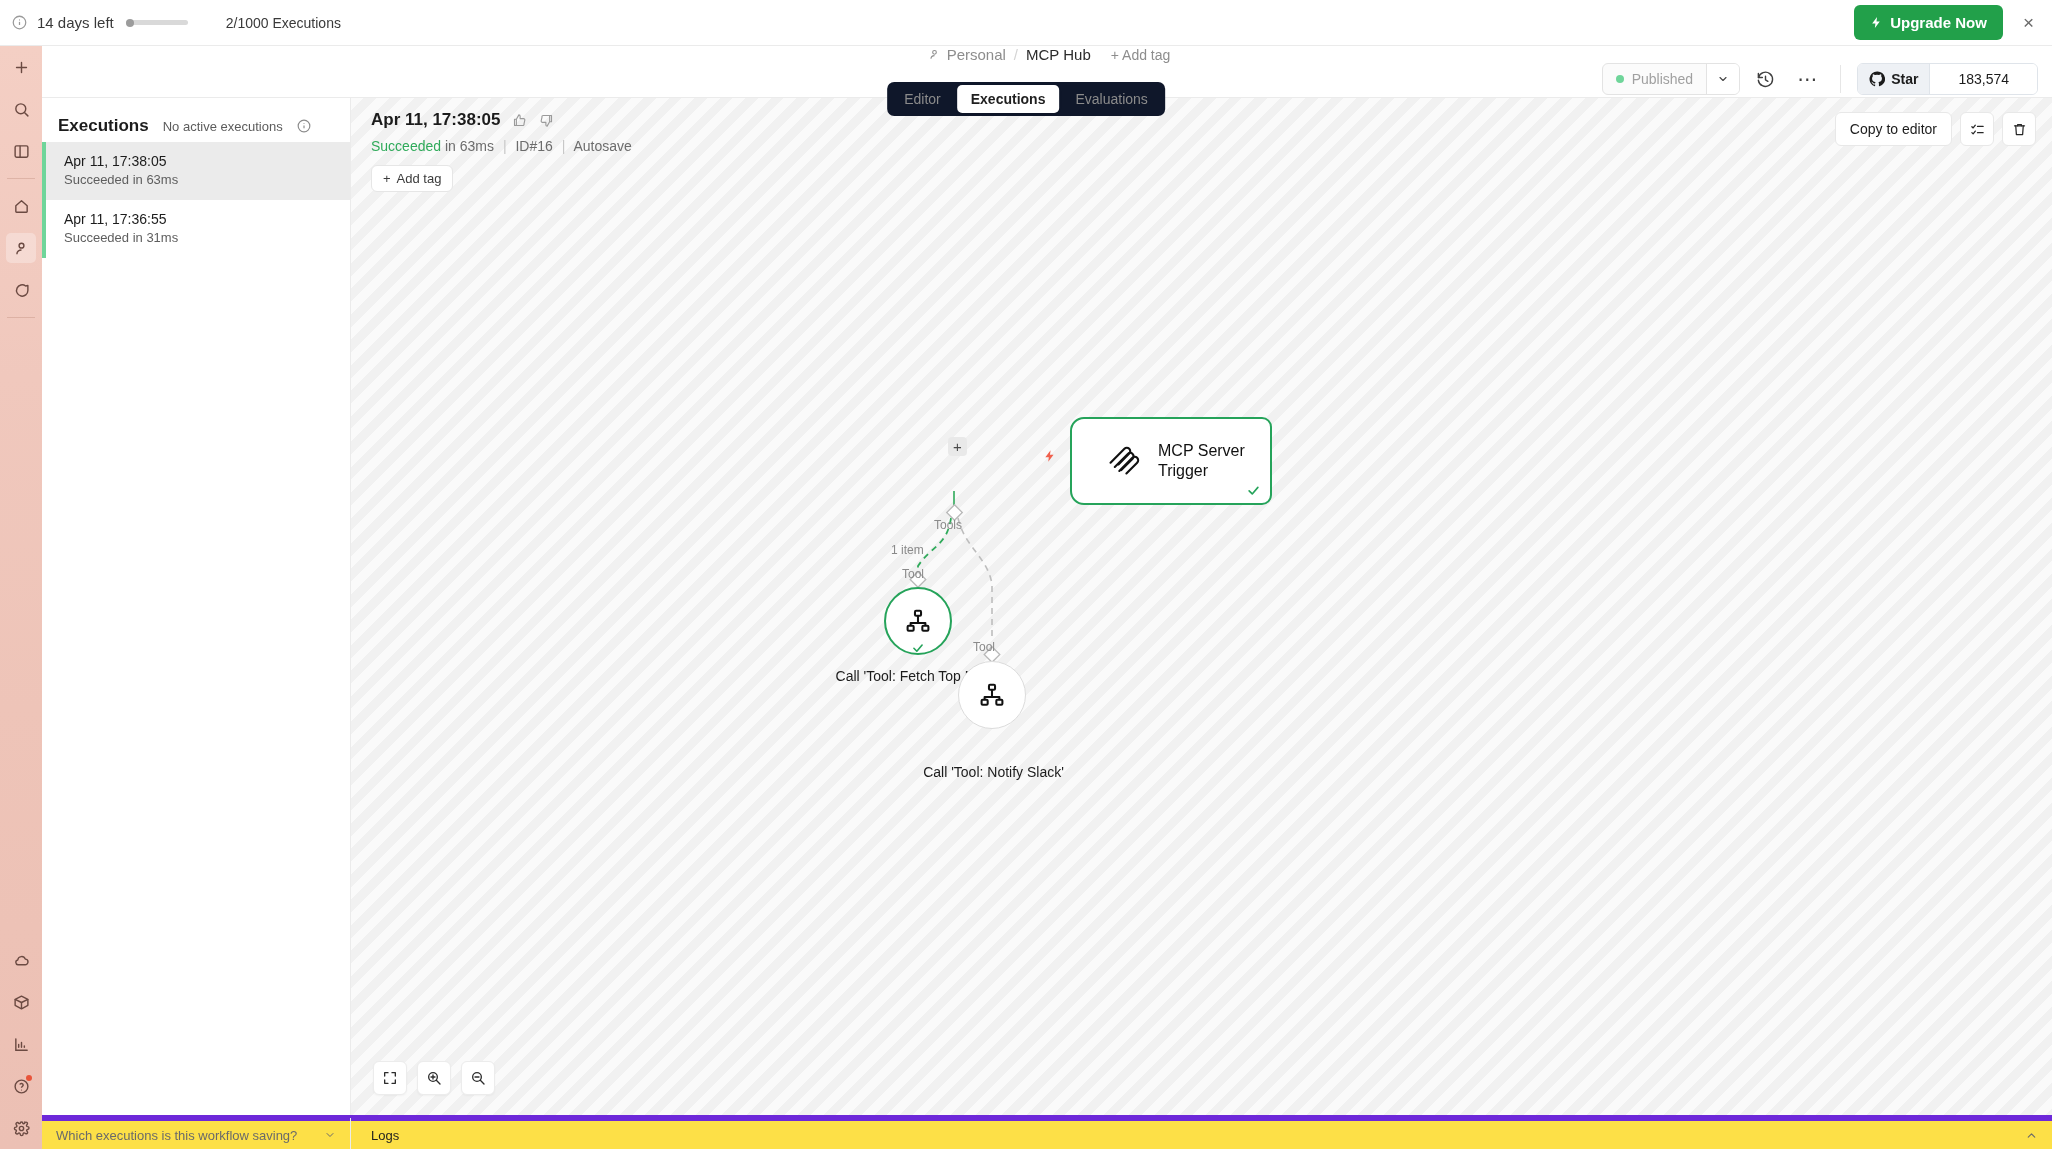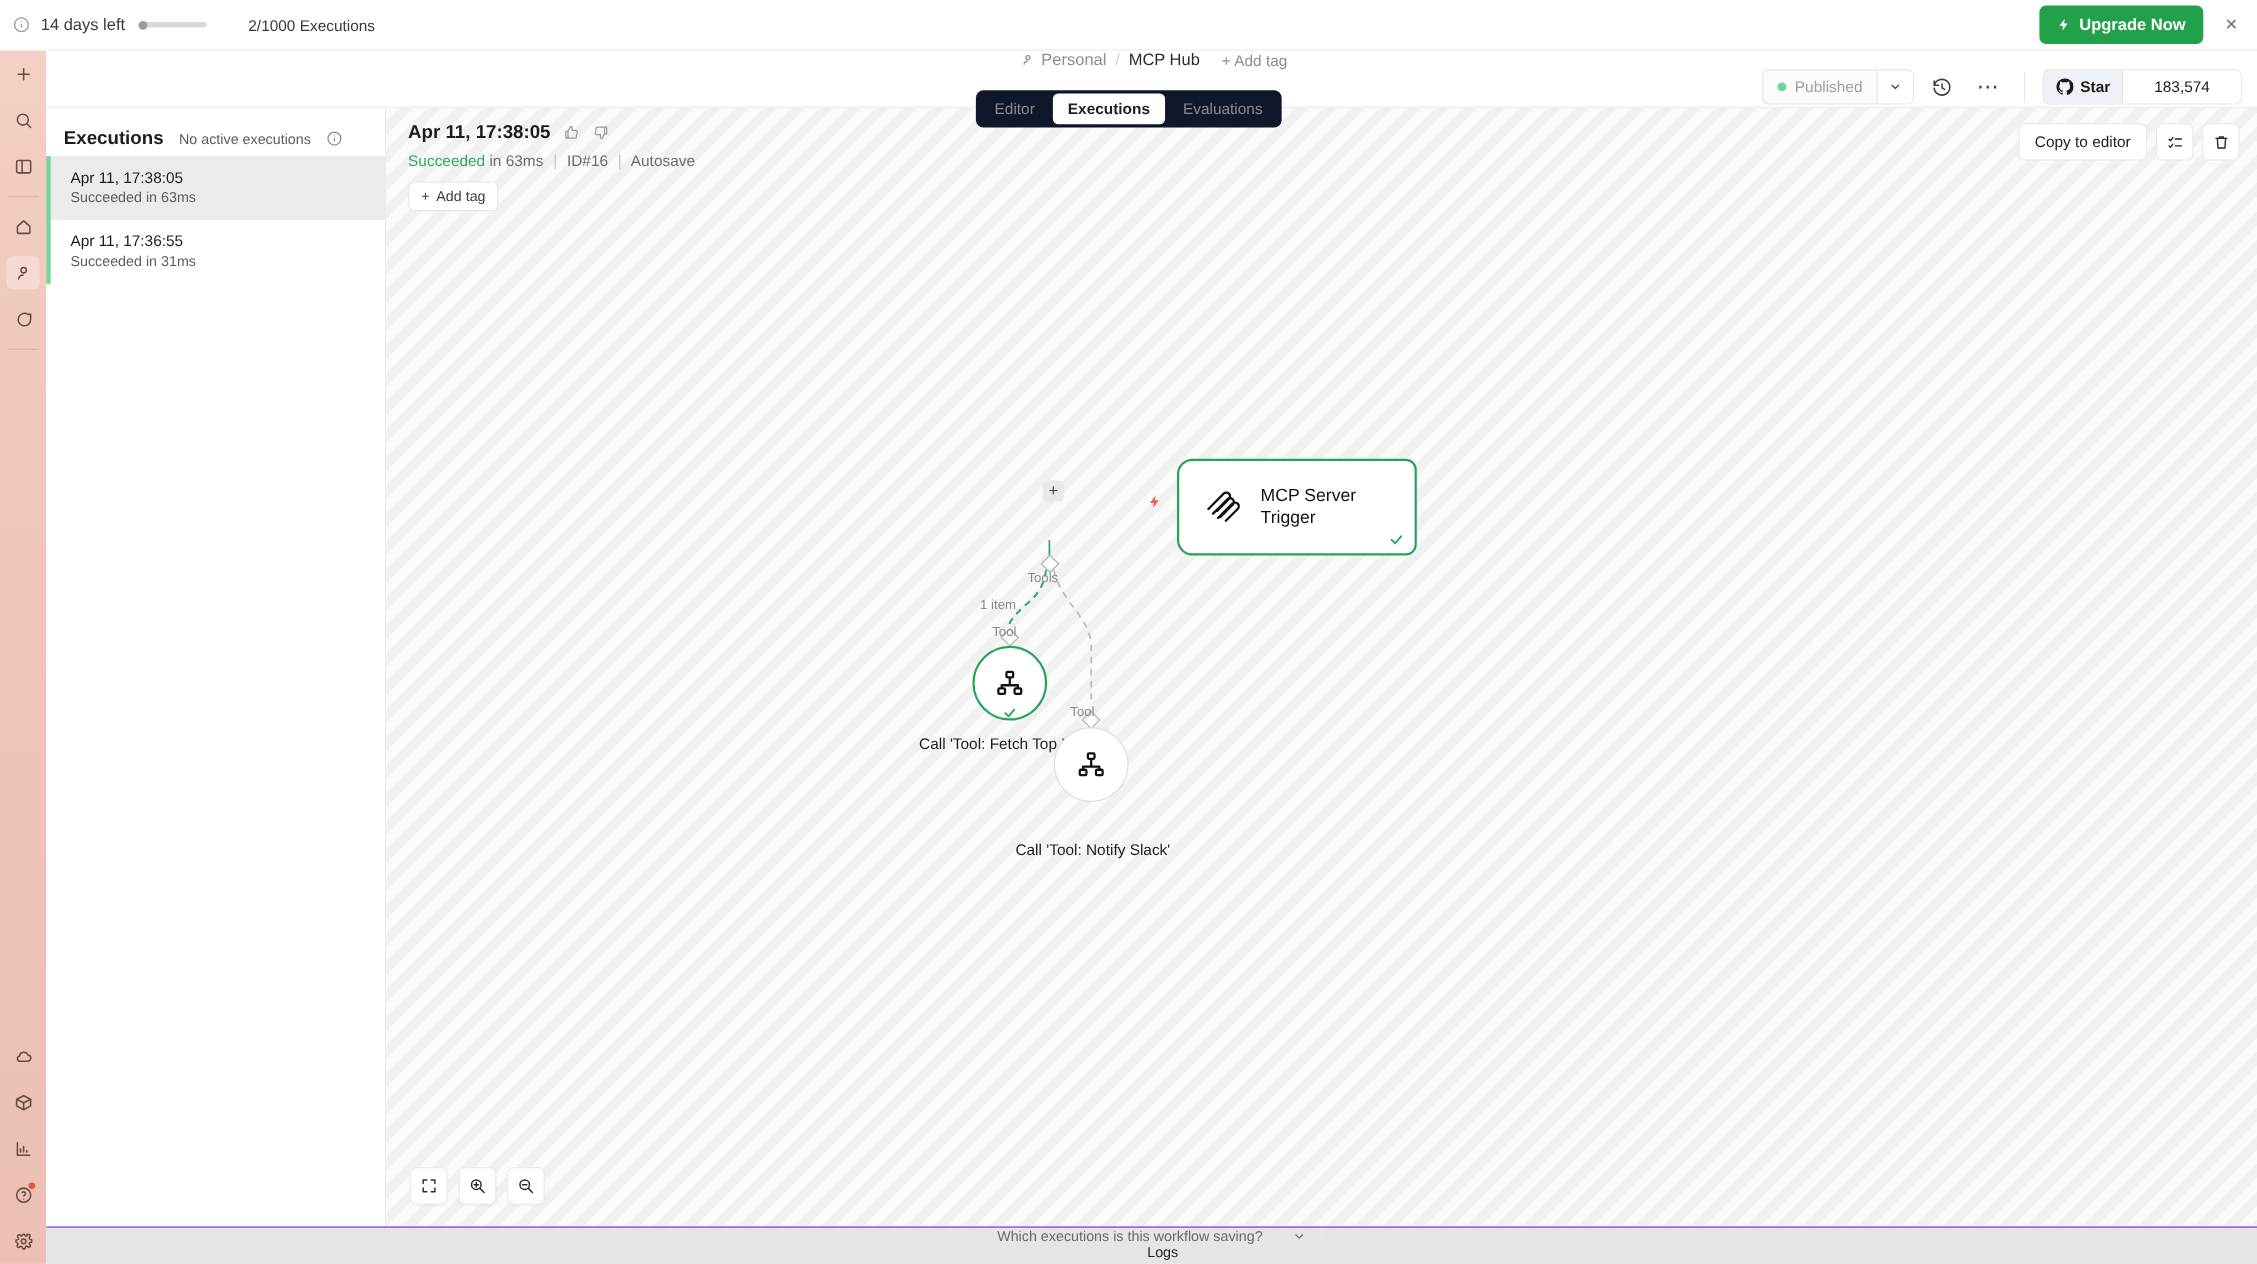--- a/index.html
+++ b/index.html
@@ -175,24 +175,24 @@
   .zoom-btn {
     width: 34px; height: 34px; background: #fff; border: 1px solid #ececec;
     border-radius: 6px; display: flex; align-items: center; justify-content: center;
     cursor: pointer; box-shadow: 0 1px 2px rgba(0,0,0,.04);
   }
   .zoom-btn svg { width: 16px; height: 16px; color: #2c2c2c; display:block; }
 
   
   .nodes { position: absolute; inset: 0; }
   .trigger-node {
-    position: absolute; left: 719px; top: 319px; width: 218px; height: 88px;
+    position: absolute; left: 719px; top: 319px; width: 202px; height: 88px;
     background: #fff; border: 2px solid #25a35a;
     border-radius: 14px 10px 10px 14px;
-    display: flex; align-items: center; gap: 18px; padding-left: 22px; cursor: pointer;
+    display: flex; align-items: center; gap: 18px; padding-left: 34px; cursor: pointer;
   }
   .trigger-label { font-size: 16px; color: #111; line-height: 1.25; }
   .node-check { position: absolute; right: 9px; bottom: 5px; color: #25a35a; }
   .node-check svg { width: 15px; height: 15px; display:block; }
   .bolt-left { position: absolute; left: 692px; top: 350px; color: #f0604d; }
   .bolt-left svg { width: 14px; height: 16px; display: block;}
 
   .circle-node {
     position: absolute; width: 68px; height: 68px; border-radius: 50%;
     background: #fff; display: flex; align-items: center; justify-content: center; cursor: pointer;
@@ -210,21 +210,21 @@
   }
   .plus-btn {
     position: absolute; left: 597px; top: 339px; width: 19px; height: 19px;
     background: #e9e9e9; border-radius: 4px; display: flex; align-items: center;
     justify-content: center; color: #4a4a4a; font-size: 15px; line-height: 1; cursor: pointer;
   }
 
   
   .bottom-bar {
     position: absolute; left: 42px; bottom: 0; width: 2010px; height: 34px;
-    background: #e5e5e5; border-top: 1px solid #6d28d9; display: flex; align-items: center; z-index: 28; flex-direction: column;
+    background: #fde047; border-top: 6px solid #6d28d9; display: flex; align-items: center; z-index: 28;
   }
   .bb-left {
     width: 309px; height: 34px; border-right: 1px solid #ebebeb;
     display: flex; align-items: center; padding: 0 14px; gap: 10px; cursor: pointer;
   }
   .bb-q { font-size: 13px; color: #6a6a6a; }
   .bb-caret { margin-left: auto; color: #6a6a6a; display: flex; }
   .bb-caret svg { width: 12px; height: 12px; display:block;}
   .bb-logs { font-size: 13px; color: #1f1f1f; padding-left: 20px; cursor: pointer;}
   .bb-right { margin-left: auto; padding-right: 14px; color: #6a6a6a; display:flex; cursor:pointer;}

